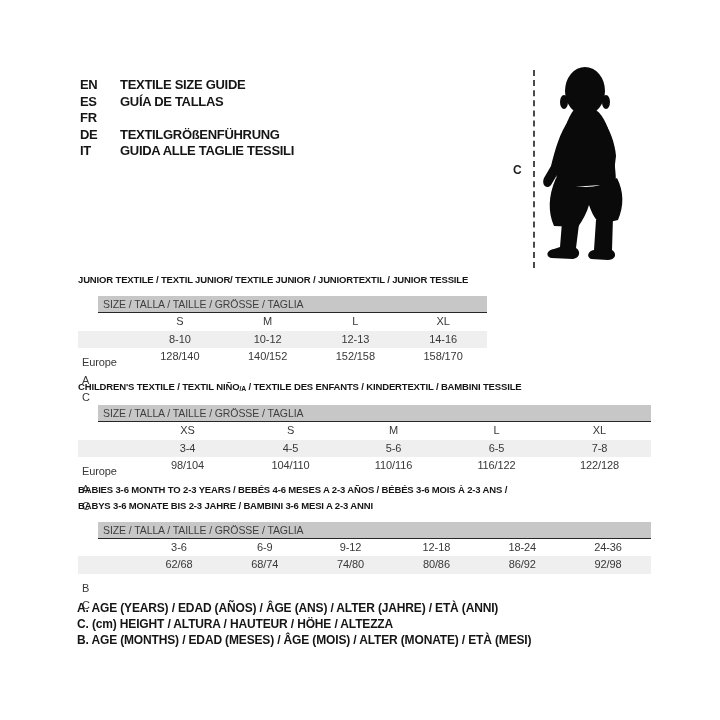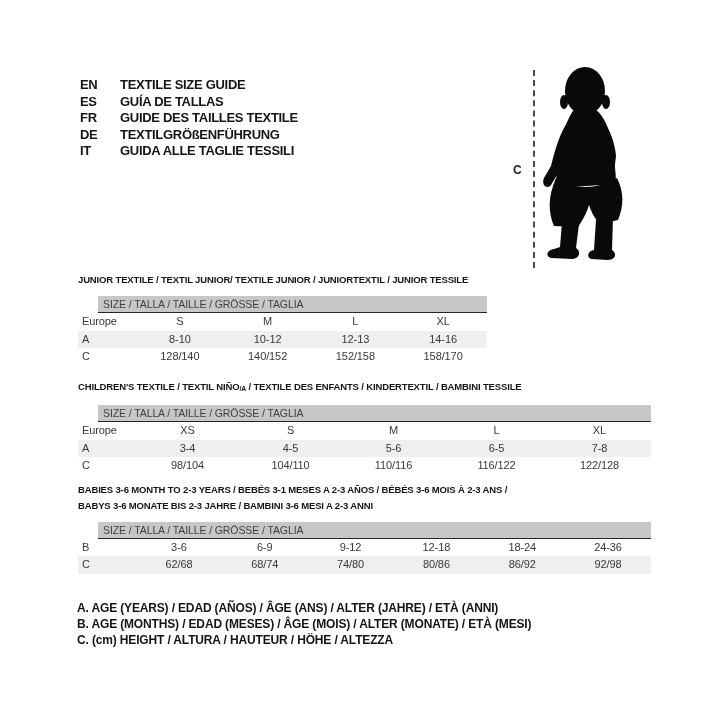--- a/index.html
+++ b/index.html
@@ -37,21 +37,21 @@
   #section-babies{top:482px;width:573px;}
   .section-title{font-weight:bold;font-size:9.5px;line-height:15.5px;
     letter-spacing:-0.15px;color:var(--ink);white-space:nowrap;}
   .sub{font-size:0.72em;vertical-align:-0.18em;}
   .size-bar{margin-top:8.5px;height:16px;line-height:16px;background:var(--bar-bg);
     border-bottom:1.5px solid #262626;padding-left:5px;font-size:10.5px;
     color:#3f3f3f;letter-spacing:-0.1px;white-space:nowrap;margin-left:20px;}
   .trow{display:flex;height:17.5px;line-height:17.5px;font-size:11px;
     color:var(--table-ink);letter-spacing:-0.1px;}
   .trow.shaded{background:var(--row-shade);}
-  .tlabel{width:54px;padding-left:4px;flex:0 0 auto;}
+  .tlabel{width:54px;padding-left:4px;flex:0 0 auto;margin-top:41px;}
   .tcell{flex:1 1 0;text-align:center;}
 
   
   .footnotes{position:absolute;left:77px;top:600px;font-weight:bold;font-size:12px;
     line-height:16px;color:var(--ink);letter-spacing:-0.15px;white-space:nowrap;}
 </style>
 </head>
 <body>
 
 <div id="canvas">
@@ -60,21 +60,20 @@
       <div class="lang-row">
         <span class="lang-code">EN</span>
         <span class="lang-label">TEXTILE SIZE GUIDE</span>
       </div>
       <div class="lang-row">
         <span class="lang-code">ES</span>
         <span class="lang-label">GUÍA DE TALLAS</span>
       </div>
       <div class="lang-row">
         <span class="lang-code">FR</span>
-        <span class="lang-label">GUIDE DES TAILLES TEXTILE</span>
       </div>
       <div class="lang-row">
         <span class="lang-code">DE</span>
         <span class="lang-label">TEXTILGRÖßENFÜHRUNG</span>
       </div>
       <div class="lang-row">
         <span class="lang-code">IT</span>
         <span class="lang-label">GUIDA ALLE TAGLIE TESSILI</span>
       </div>
     </div>
@@ -150,21 +149,21 @@
         <span class="tcell">98/104</span>
         <span class="tcell">104/110</span>
         <span class="tcell">110/116</span>
         <span class="tcell">116/122</span>
         <span class="tcell">122/128</span>
       </div>
     </section>
 
   <section id="section-babies" class="size-section">
       <div class="section-title">
-        <div class="title-line">BABIES 3-6 MONTH TO 2-3 YEARS / BEBÉS 3-1 MESES A 2-3 AÑOS / BÉBÉS 3-6 MOIS À 2-3 ANS /</div>
+        <div class="title-line">BABIES 3-6 MONTH TO 2-3 YEARS / BEBÉS 4-6 MESES A 2-3 AÑOS / BÉBÉS 3-6 MOIS À 2-3 ANS /</div>
         <div class="title-line">BABYS 3-6 MONATE BIS 2-3 JAHRE / BAMBINI 3-6 MESI A 2-3 ANNI</div>
       </div>
       <div class="size-bar">SIZE / TALLA / TAILLE / GRÖSSE / TAGLIA</div>
       <div class="trow">
         <span class="tlabel">B</span>
         <span class="tcell">3-6</span>
         <span class="tcell">6-9</span>
         <span class="tcell">9-12</span>
         <span class="tcell">12-18</span>
         <span class="tcell">18-24</span>
@@ -176,17 +175,17 @@
         <span class="tcell">68/74</span>
         <span class="tcell">74/80</span>
         <span class="tcell">80/86</span>
         <span class="tcell">86/92</span>
         <span class="tcell">92/98</span>
       </div>
     </section>
 
   <div class="footnotes">
       <div class="fn-line">A. AGE (YEARS) / EDAD (AÑOS) / ÂGE (ANS) / ALTER (JAHRE) / ETÀ (ANNI)</div>
+      <div class="fn-line">C. (cm) HEIGHT / ALTURA / HAUTEUR / HÖHE / ALTEZZA</div>
       <div class="fn-line">B. AGE (MONTHS) / EDAD (MESES) / ÂGE (MOIS) / ALTER (MONATE) / ETÀ (MESI)</div>
-      <div class="fn-line">C. (cm) HEIGHT / ALTURA / HAUTEUR / HÖHE / ALTEZZA</div>
     </div>
 
 </div>
 
 </body></html>

